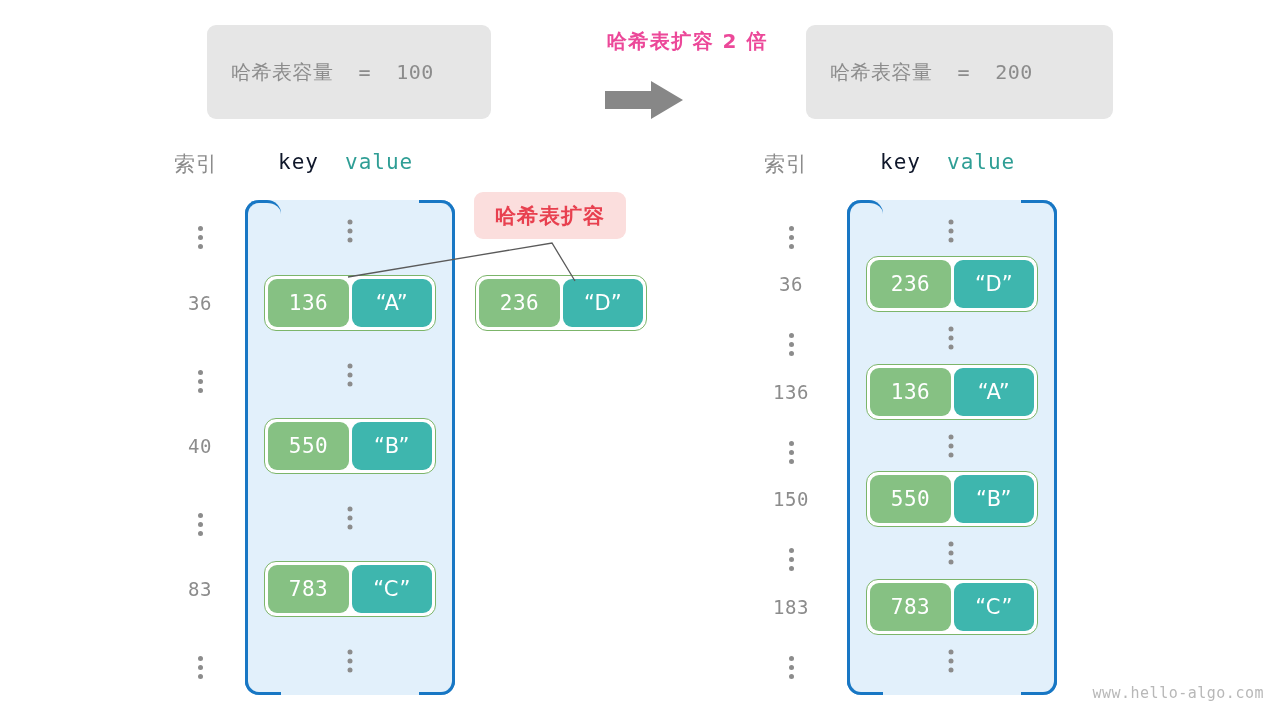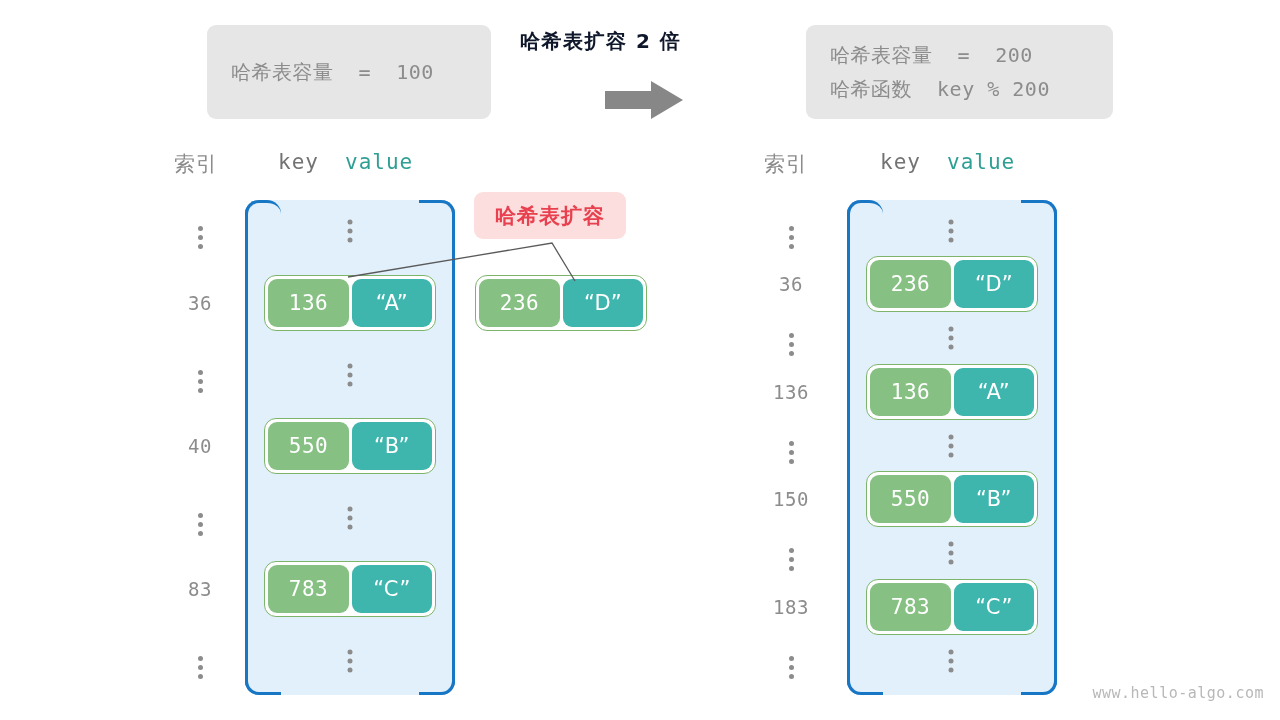--- a/index.html
+++ b/index.html
@@ -42,45 +42,45 @@
   }
   #info-left  { left: 207px; top: 25px; width: 284px; height: 94px; }
   #info-right { left: 806px; top: 25px; width: 307px; height: 94px; }
 
   
   #center-title {
     position: absolute;
     left: 520px;
     top: 28px;
     width: 248px;
-    text-align: left;
+    text-align: right;
     font-size: 20px;
     font-weight: 700;
-    color: #0f172a;
+    color: #ec4899;
     letter-spacing: 1.5px;
     white-space: pre;
   }
   #expand-arrow {
     position: absolute;
     left: 605px;
     top: 80px;
     width: 78px;
     height: 40px;
   }
 
   
   .col-head {
     position: absolute;
     font-family: "DejaVu Sans Mono", monospace;
     font-size: 21px;
     white-space: pre;
     letter-spacing: 1px;
   }
   .head-index { color: #8c8c8c; font-family: "DejaVu Sans", sans-serif; font-size: 21px; }
-  .head-key   { color: #737373; }
+  .head-key   { color: #0f172a; }
   .head-value { color: #2f9e95; }
 
   
   .table-box {
     position: absolute;
     background: #e2f0fb;
     border-left: 3px solid #1877c4;
     border-right: 3px solid #1877c4;
     border-radius: 14px;
     box-sizing: border-box;
@@ -243,21 +243,20 @@
     <div class="info-line">哈希表容量  =  100</div>
   </div>
 
   <div id="center-title">哈希表扩容 2 倍</div>
   <svg id="expand-arrow" viewBox="0 0 78 40">
     <polygon points="0,11 46,11 46,1 78,20 46,39 46,29 0,29" fill="#878787"></polygon>
   </svg>
 
   <div class="info-box" id="info-right">
     <div class="info-line">哈希表容量  =  200</div>
-    <div class="info-line">哈希函数  key % 200</div>
   </div>
 
   <div class="col-head head-index" style="left:174px; top:150px;">索引</div>
   <div class="col-head head-key" style="left:278px; top:150px;">key</div>
   <div class="col-head head-value" style="left:345px; top:150px;">value</div>
 
   <div class="table-box" id="left-table" style="left:245px; top:200px; width:210px; height:495px;">
     <div class="bracket-bottom-l"></div>
     <div class="bracket-bottom-r"></div>
   </div>

